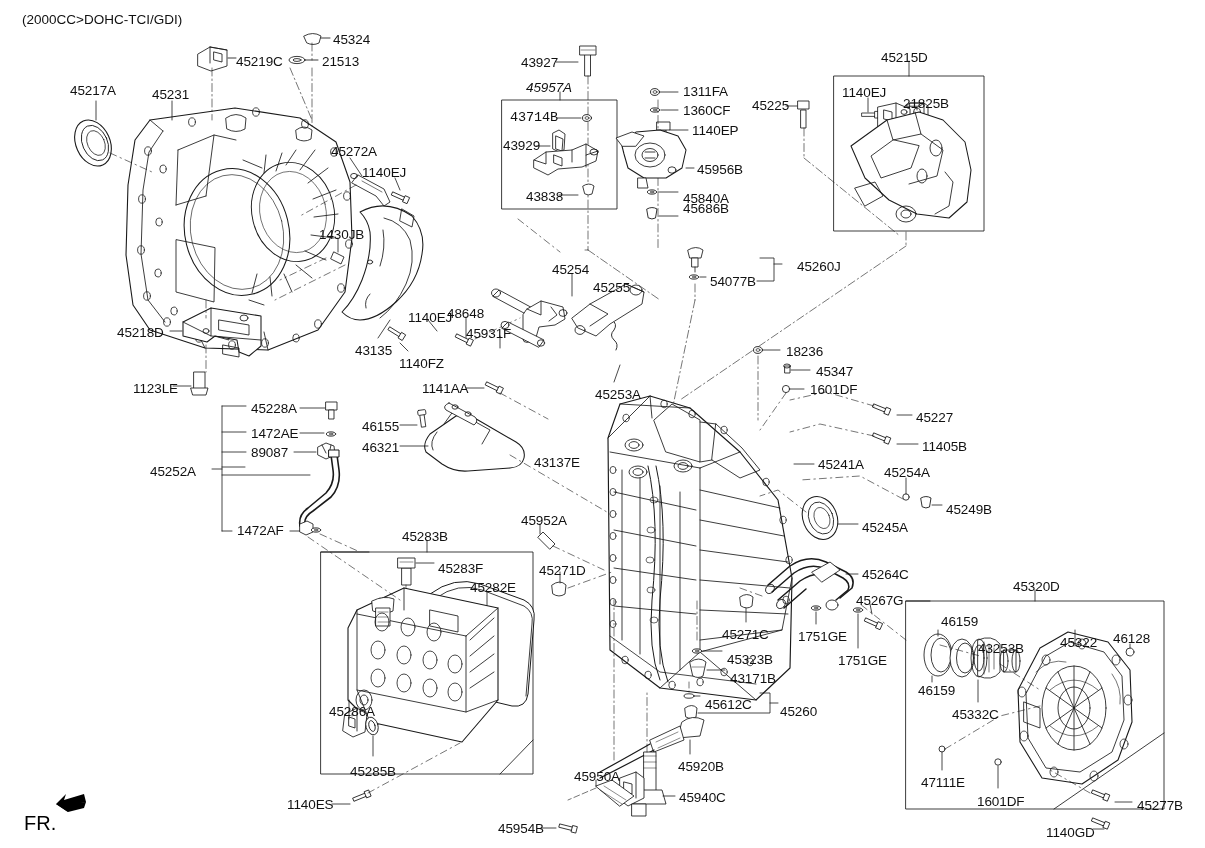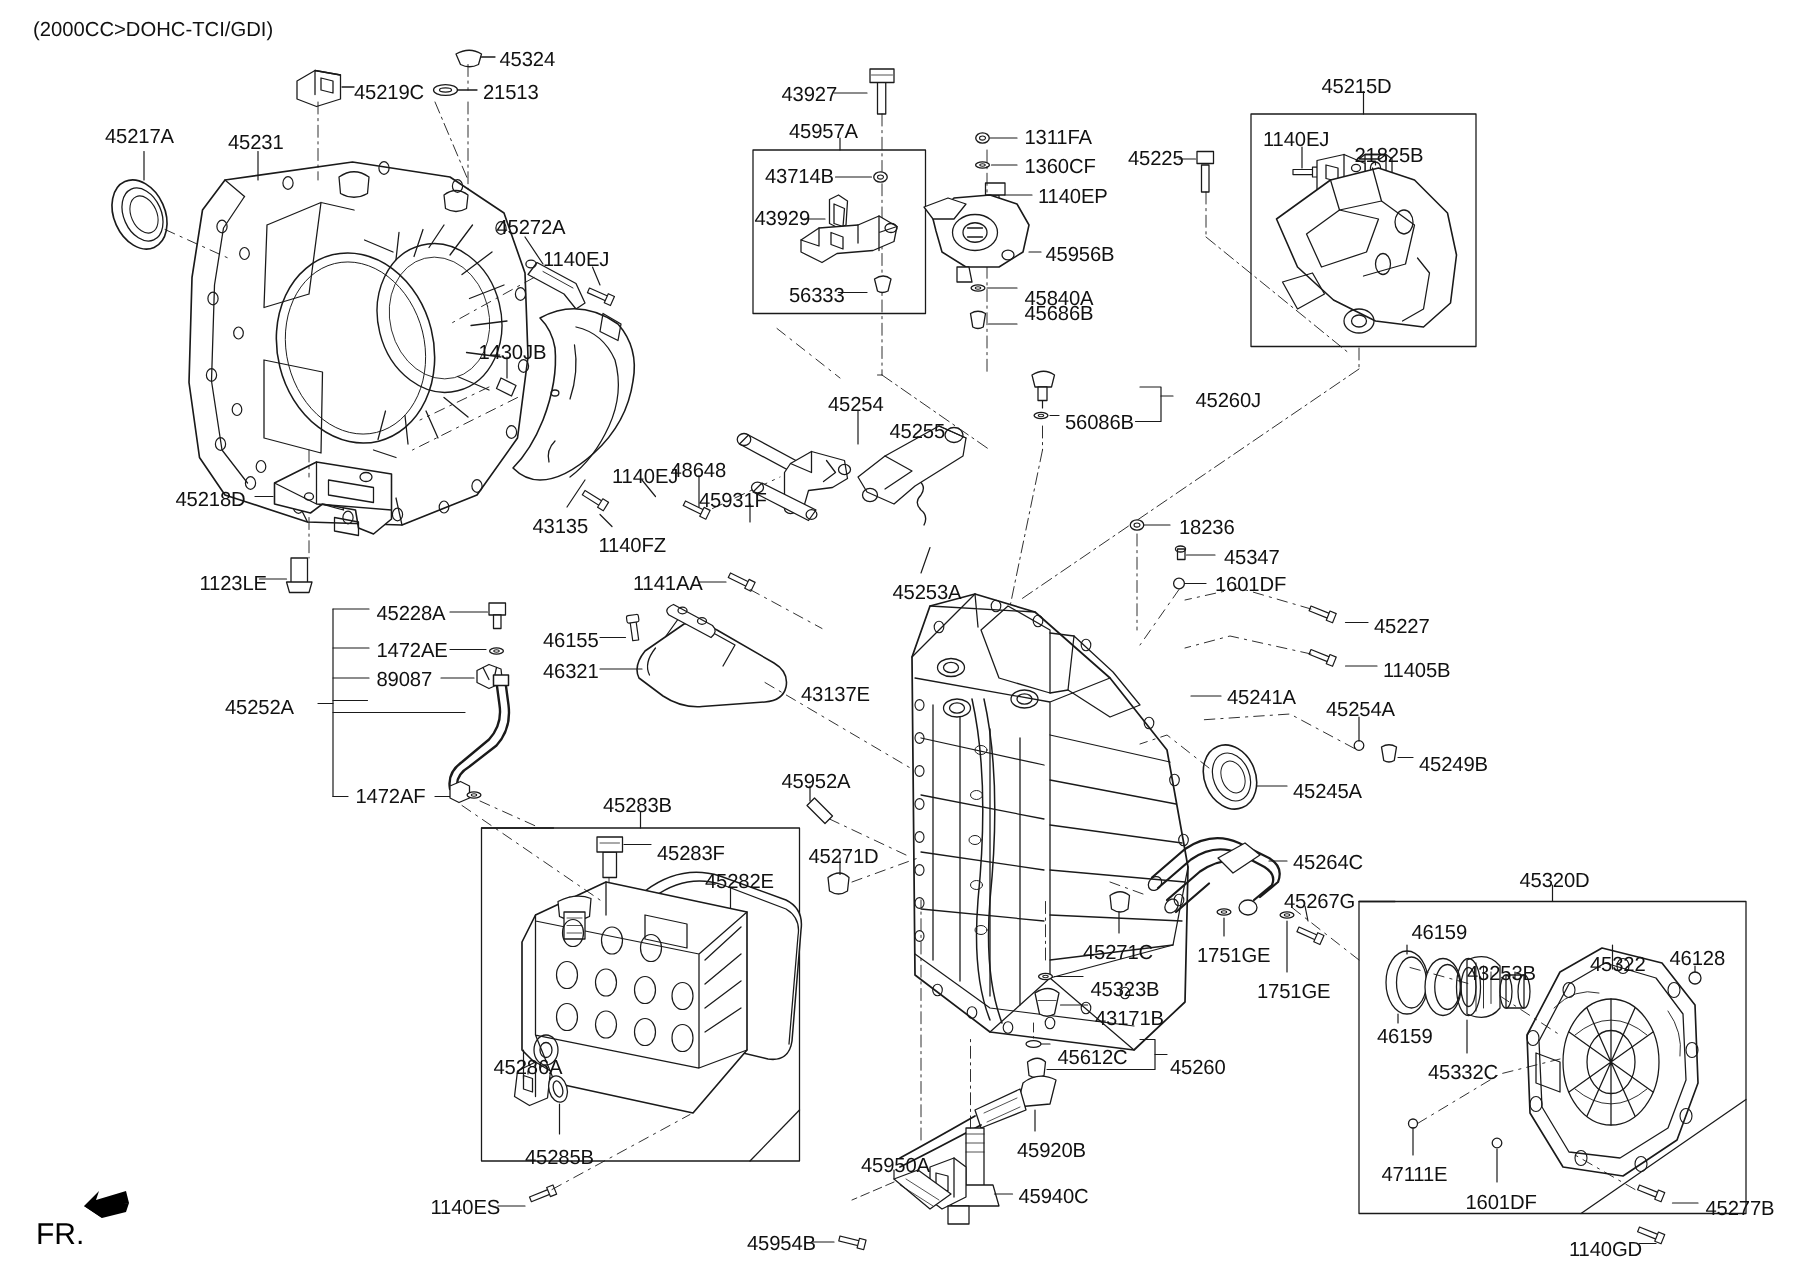--- a/index.html
+++ b/index.html
@@ -793,36 +793,36 @@
       <div class="lbl" style="left: 251px; top: 402px;">45228A</div>
       <div class="lbl" style="left: 251px; top: 427px;">1472AE</div>
       <div class="lbl" style="left: 251px; top: 446px;">89087</div>
       <div class="lbl" style="left: 150px; top: 465px;">45252A</div>
       <div class="lbl" style="left: 237px; top: 524px;">1472AF</div>
       <div class="lbl" style="left: 362px; top: 420px;">46155</div>
       <div class="lbl" style="left: 362px; top: 441px;">46321</div>
       <div class="lbl" style="left: 422px; top: 382px;">1141AA</div>
       <div class="lbl" style="left: 534px; top: 456px;">43137E</div>
       <div class="lbl" style="left: 521px; top: 56px;">43927</div>
-      <div class="lbl" style="left: 526px; top: 81px;">45957A</div>
-      <div class="lbl" style="left: 510px; top: 111px;">43714B</div>
+      <div class="lbl" style="left: 526px; top: 81px; font-style: italic;">45957A</div>
+      <div class="lbl" style="left: 510px; top: 111px; font-family: Liberation Mono, monospace;">43714B</div>
       <div class="lbl" style="left: 503px; top: 139px;">43929</div>
-      <div class="lbl" style="left: 526px; top: 190px;">56333</div>
+      <div class="lbl" style="left: 526px; top: 190px;">43838</div>
       <div class="lbl" style="left: 683px; top: 85px;">1311FA</div>
       <div class="lbl" style="left: 683px; top: 104px;">1360CF</div>
       <div class="lbl" style="left: 692px; top: 124px;">1140EP</div>
       <div class="lbl" style="left: 697px; top: 163px;">45956B</div>
       <div class="lbl" style="left: 683px; top: 192px;">45840A</div>
       <div class="lbl" style="left: 683px; top: 202px;">45686B</div>
       <div class="lbl" style="left: 752px; top: 99px;">45225</div>
       <div class="lbl" style="left: 881px; top: 51px;">45215D</div>
       <div class="lbl" style="left: 842px; top: 86px;">1140EJ</div>
       <div class="lbl" style="left: 903px; top: 97px;">21825B</div>
       <div class="lbl" style="left: 786px; top: 260px; margin-left: 11px;">45260J</div>
-      <div class="lbl" style="left: 710px; top: 275px;">56086B</div>
+      <div class="lbl" style="left: 710px; top: 275px;">54077B</div>
       <div class="lbl" style="left: 552px; top: 263px;">45254</div>
       <div class="lbl" style="left: 593px; top: 281px;">45255</div>
       <div class="lbl" style="left: 408px; top: 311px;">1140EJ</div>
       <div class="lbl" style="left: 447px; top: 307px;">48648</div>
       <div class="lbl" style="left: 466px; top: 327px;">45931F</div>
       <div class="lbl" style="left: 595px; top: 388px;">45253A</div>
       <div class="lbl" style="left: 786px; top: 345px;">18236</div>
       <div class="lbl" style="left: 816px; top: 365px;">45347</div>
       <div class="lbl" style="left: 810px; top: 383px;">1601DF</div>
       <div class="lbl" style="left: 916px; top: 411px;">45227</div>

